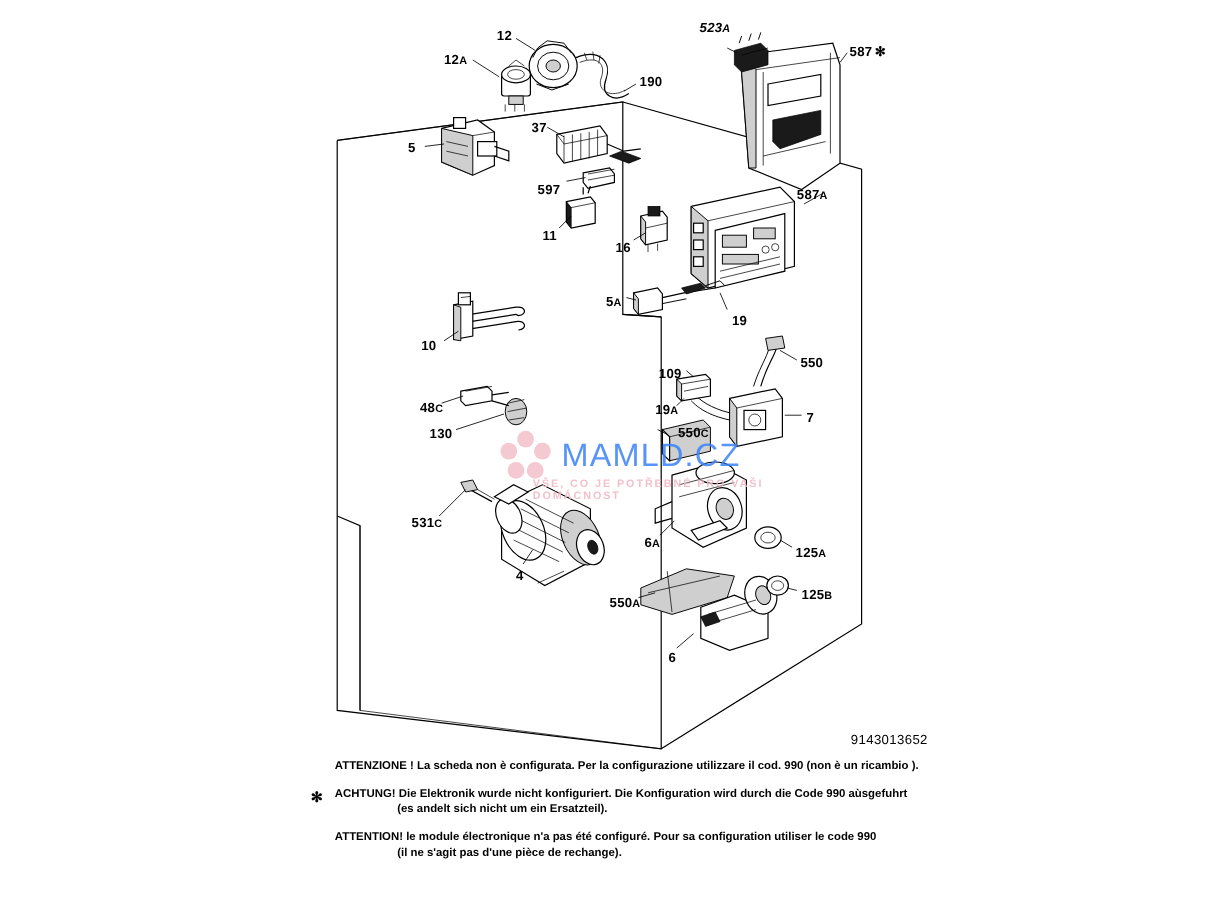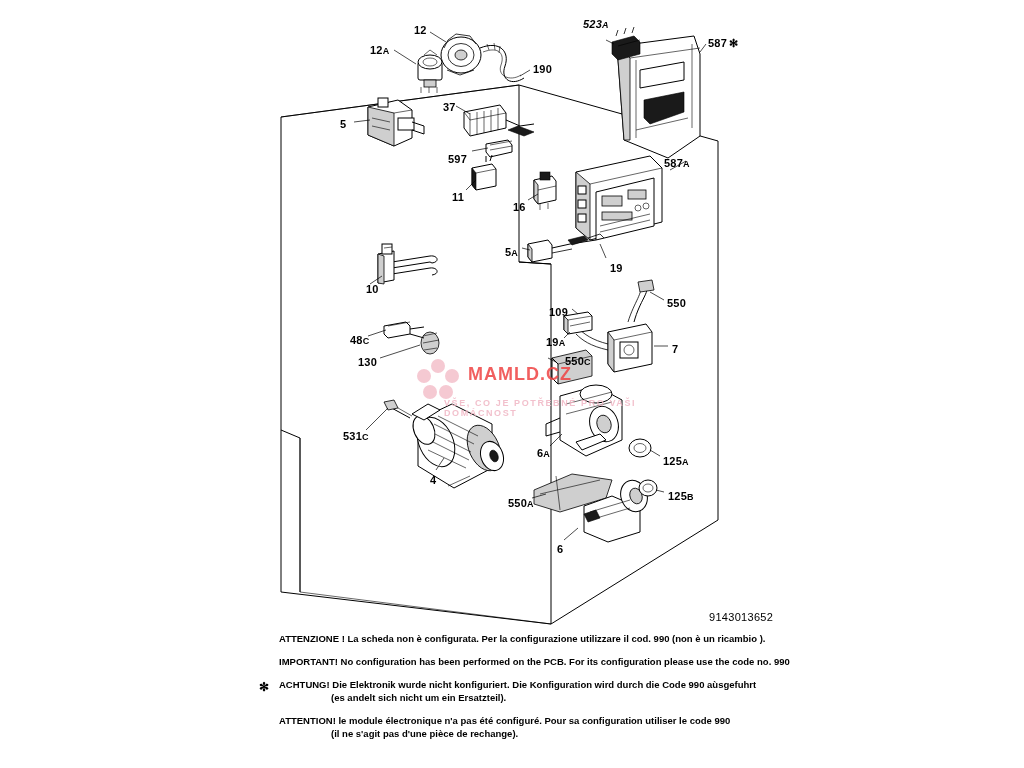--- a/index.html
+++ b/index.html
@@ -78,23 +78,23 @@
     left: 398px;
     top: 348px;
     width: 300px;
     height: 90px;
     pointer-events: none;
   }
   .wm-text {
     position: absolute;
     left: 70px;
     top: 16px;
-    font-size: 18px;
-    font-weight: bold;
-    color: #ef4444;
+    font-size: 27px;
+    font-weight: normal;
+    color: #3b82f6;
     letter-spacing: 1px;
     opacity: 0.85;
   }
   .wm-sub {
     position: absolute;
     left: 10px;
     top: 50px;
     font-size: 9px;
     font-weight: bold;
     color: #f0b6c4;
@@ -401,21 +401,21 @@
       <div class="callout" style="left: 583px; top: 18px; font-style: italic;"><span>523</span><span class="sub">A</span></div>
       <div class="callout" style="left: 708px; top: 37px;"><span>587</span><span style="margin-left: 2px;">✻</span></div>
       <div class="callout" style="left: 340px; top: 118px;"><span>5</span></div>
       <div class="callout" style="left: 443px; top: 101px;"><span>37</span></div>
       <div class="callout" style="left: 448px; top: 153px;"><span>597</span></div>
       <div class="callout" style="left: 664px; top: 157px;"><span>587</span><span class="sub">A</span></div>
       <div class="callout" style="left: 452px; top: 191px;"><span>11</span></div>
       <div class="callout" style="left: 513px; top: 201px;"><span>16</span></div>
       <div class="callout" style="left: 505px; top: 246px;"><span>5</span><span class="sub">A</span></div>
       <div class="callout" style="left: 610px; top: 262px;"><span>19</span></div>
-      <div class="callout" style="left: 366px; top: 283px; text-align: center;"><span>10</span></div>
+      <div class="callout" style="left: 351px; top: 283px; text-align: center;"><span>10</span></div>
       <div class="callout" style="left: 549px; top: 306px;"><span>109</span></div>
       <div class="callout" style="left: 667px; top: 297px;"><span>550</span></div>
       <div class="callout" style="left: 546px; top: 336px;"><span>19</span><span class="sub">A</span></div>
       <div class="callout" style="left: 350px; top: 334px;"><span>48</span><span class="sub">C</span></div>
       <div class="callout" style="left: 358px; top: 356px;"><span>130</span></div>
       <div class="callout" style="left: 672px; top: 343px;"><span>7</span></div>
       <div class="callout" style="left: 525px; top: 355px; padding-left: 40px;"><span>550</span><span class="sub">C</span></div>
       <div class="callout" style="left: 343px; top: 430px;"><span>531</span><span class="sub">C</span></div>
       <div class="callout" style="left: 430px; top: 474px;"><span>4</span></div>
       <div class="callout" style="left: 537px; top: 447px;"><span>6</span><span class="sub">A</span></div>
@@ -428,21 +428,20 @@
   <div class="partcode" style="left:709px; top:611px;">9143013652</div>
 
   <div class="notes" id="notes">
       <div class="note-row">
         <div class="note-body">
           <div class="note-line">ATTENZIONE ! La scheda non è  configurata. Per la configurazione utilizzare il cod. 990 (non è un ricambio ).</div>
         </div>
       </div>
       <div class="note-row">
         <div class="note-body">
-          <div class="note-line">IMPORTANT! No configuration has been performed on the PCB. For its configuration please use the code no. 990</div>
         </div>
       </div>
       <div class="note-row">
         <span class="asterisk-mark">✻</span>
         <div class="note-body">
           <div class="note-line">ACHTUNG! Die Elektronik wurde nicht konfiguriert. Die Konfiguration wird durch die Code 990 aùsgefuhrt</div>
           <div class="note-line indent">(es andelt sich nicht um ein Ersatzteil).</div>
         </div>
       </div>
       <div class="note-row">

